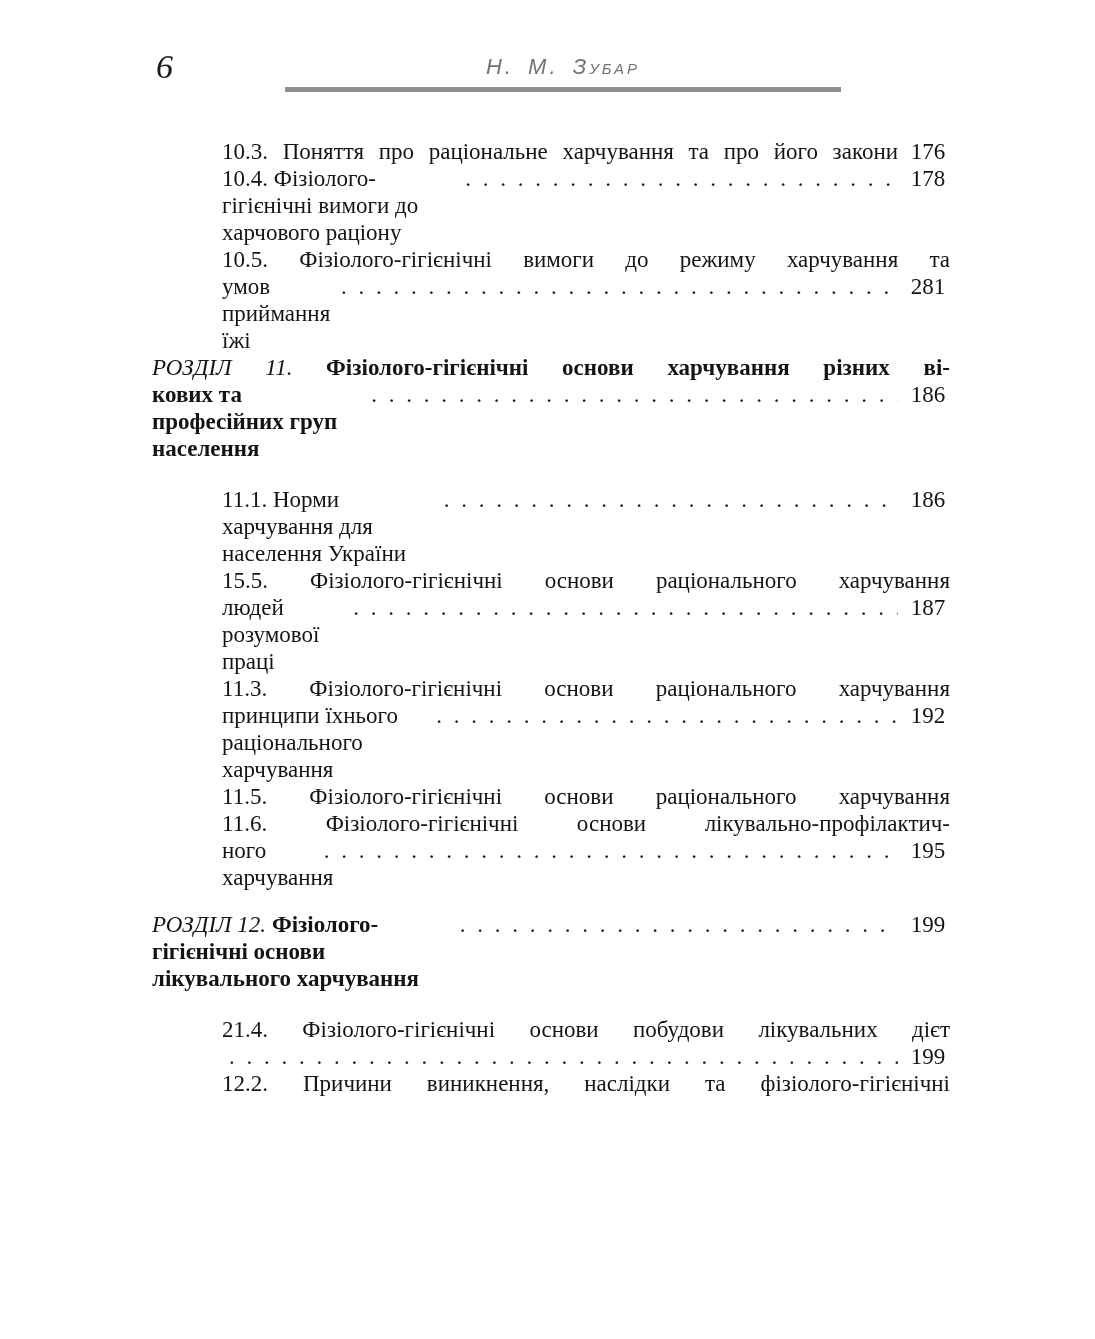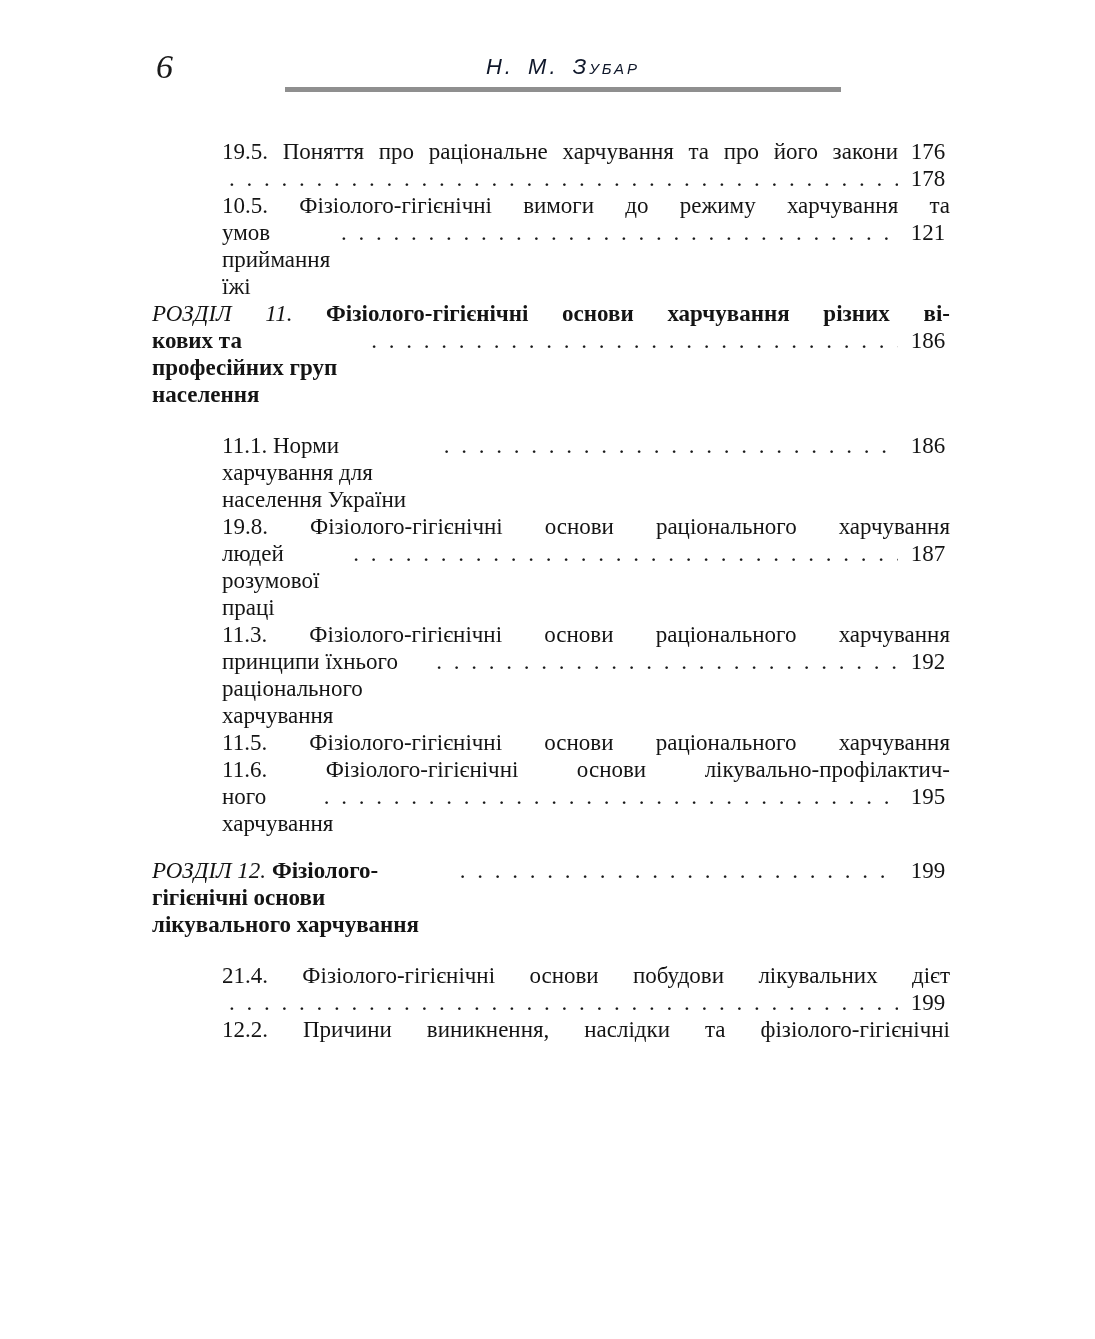--- a/index.html
+++ b/index.html
@@ -28,21 +28,21 @@
     left: 285px;
     top: 54px;
     width: 556px;
     text-align: center;
     font-family: "Liberation Sans", "DejaVu Sans", sans-serif;
     font-style: italic;
     font-variant: small-caps;
     font-size: 22px;
     letter-spacing: 3px;
     word-spacing: 5px;
-    color: #0f172a;
+    color: #737373;
     white-space: nowrap;
   }
   .head-rule {
     position: absolute;
     left: 285px;
     top: 87px;
     width: 556px;
     height: 5px;
     background: #8f8f8f;
   }
@@ -93,38 +93,39 @@
 
 <div class="page">
   <div class="folio">6</div>
   <div class="running-head">Н. М. Зубар</div>
   <div class="head-rule"></div>
 
   <main class="toc" id="toc">
       <section class="section">
         <div class="entry sub">
           <div class="line">
-            <span class="t stretch"><span class="s-r">19.5. Поняття про раціональне харчування та про його закони</span></span>
+            <span class="t stretch"><span class="s-r">10.3. Поняття про раціональне харчування та про його закони</span></span>
             <span class="pg">176</span>
           </div>
         </div>
         <div class="entry sub">
           <div class="line">
+            <span class="t"><span class="s-r">10.4. Фізіолого-гігієнічні вимоги до харчового раціону</span></span>
             <span class="dots"></span>
             <span class="pg">178</span>
           </div>
         </div>
         <div class="entry sub">
           <div class="line">
             <span class="t stretch"><span class="s-r">10.5. Фізіолого-гігієнічні вимоги до режиму харчування та</span></span>
           </div>
           <div class="line">
             <span class="t"><span class="s-r">умов приймання їжі</span></span>
             <span class="dots"></span>
-            <span class="pg">121</span>
+            <span class="pg">281</span>
           </div>
         </div>
       </section>
       <section class="section">
         <div class="entry chapter">
           <div class="line">
             <span class="t stretch"><span class="s-it">РОЗДІЛ 11. </span><span class="s-b">Фізіолого-гігієнічні основи харчування різних ві-</span></span>
           </div>
           <div class="line">
             <span class="t"><span class="s-b">кових та професійних груп населення</span></span>
@@ -134,21 +135,21 @@
         </div>
         <div class="entry sub">
           <div class="line">
             <span class="t"><span class="s-r">11.1. Норми харчування для населення України</span></span>
             <span class="dots"></span>
             <span class="pg">186</span>
           </div>
         </div>
         <div class="entry sub">
           <div class="line">
-            <span class="t stretch"><span class="s-r">19.8. Фізіолого-гігієнічні основи раціонального харчування</span></span>
+            <span class="t stretch"><span class="s-r">15.5. Фізіолого-гігієнічні основи раціонального харчування</span></span>
           </div>
           <div class="line">
             <span class="t"><span class="s-r">людей розумової праці</span></span>
             <span class="dots"></span>
             <span class="pg">187</span>
           </div>
         </div>
         <div class="entry sub">
           <div class="line">
             <span class="t stretch"><span class="s-r">11.3. Фізіолого-гігієнічні основи раціонального харчування</span></span>

